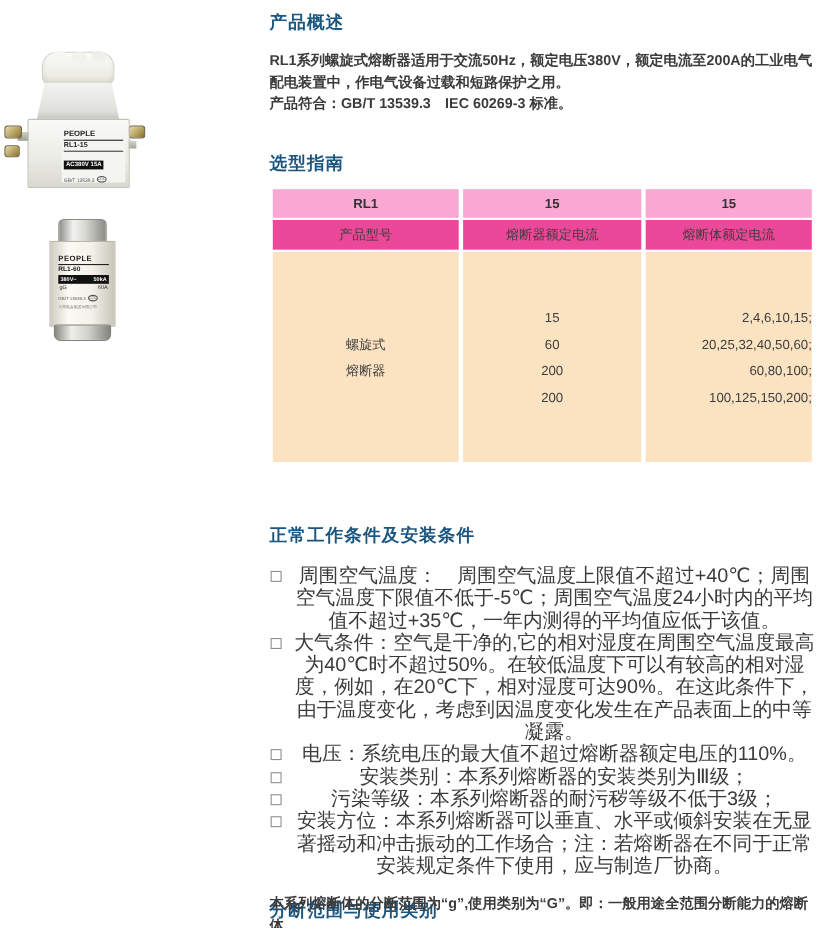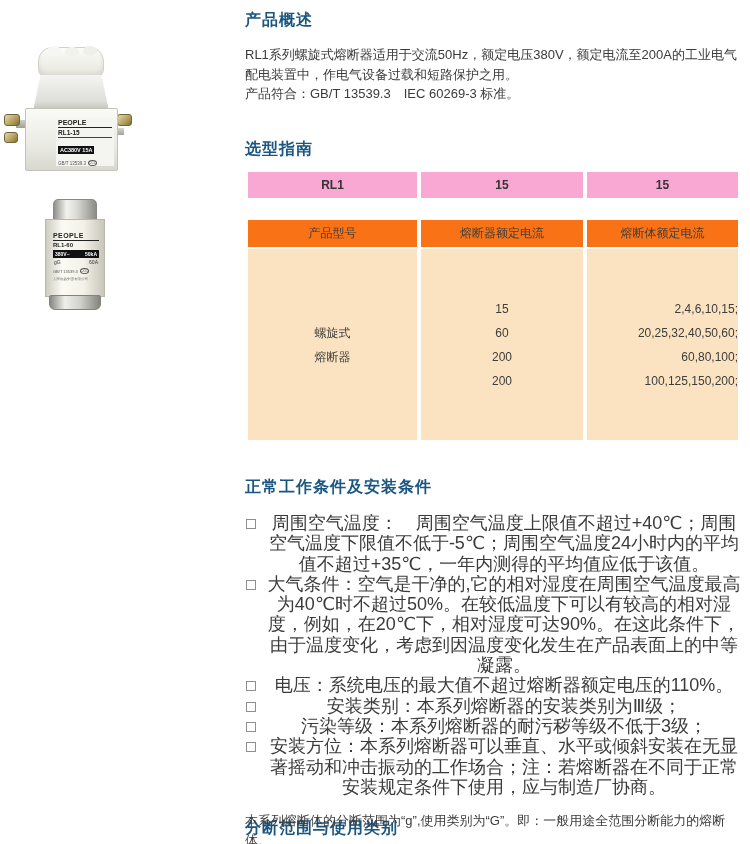--- a/index.html
+++ b/index.html
@@ -4,35 +4,35 @@
 <style>
   * { margin:0; padding:0; box-sizing:border-box; }
   html,body { width:750px; height:844px; background:#ffffff;
     font-family:"Liberation Sans","DejaVu Sans",sans-serif; }
   body { position:relative; overflow:hidden; }
 
   .right-col { position:absolute; left:245px; top:0; width:500px; height:844px; }
 
   .sec-title { position:absolute; left:0; font-size:16px; font-weight:700;
     color:#1b5680; letter-spacing:1px; }
-  .body-text { color:#3b3b3b; font-size:13px; line-height:19.5px; }
+  .body-text { color:#3b3b3b; font-size:13px; line-height:19.5px;font-weight:bold; }
 
   #overview-title { top:10px; }
   #overview-body { position:absolute; top:45px; width:502px; }
   #overview-body p { margin:0; }
 
   #selection-title { top:139px; }
 
   
   .sel-table { position:absolute; left:3px; top:172px; width:490px;
     display:grid; grid-template-columns:169px 162px 151px;
     column-gap:4px; row-gap:2px; background:#ffffff; font-size:12px; }
   .cell { display:flex; align-items:center; justify-content:center; color:#3d3d3d; }
   .th1 { background:#f9a8d4; height:26px; font-weight:700; color:#333; }
-  .th2 { background:#f97316; height:27px;margin-top:20px; }
+  .th2 { background:#ec4899; height:27px; }
   .tb  { background:#fbe3c1; height:191px; }
   .tb-col { display:flex; flex-direction:column; justify-content:center; }
   .tb-col .ln { line-height:24px; text-align:center; }
   .tb-left { align-items:flex-end; padding-left:17px; }
   .tb-left .ln { text-align:left; }
 
   #conditions-title { top:477px; }
   .cond-list { position:absolute; top:513px; width:500px; }
   .cond-item { display:flex; align-items:flex-start; }
   .checkbox { flex:0 0 auto; width:10px; height:10px; border:1px solid #8f8f8f;

